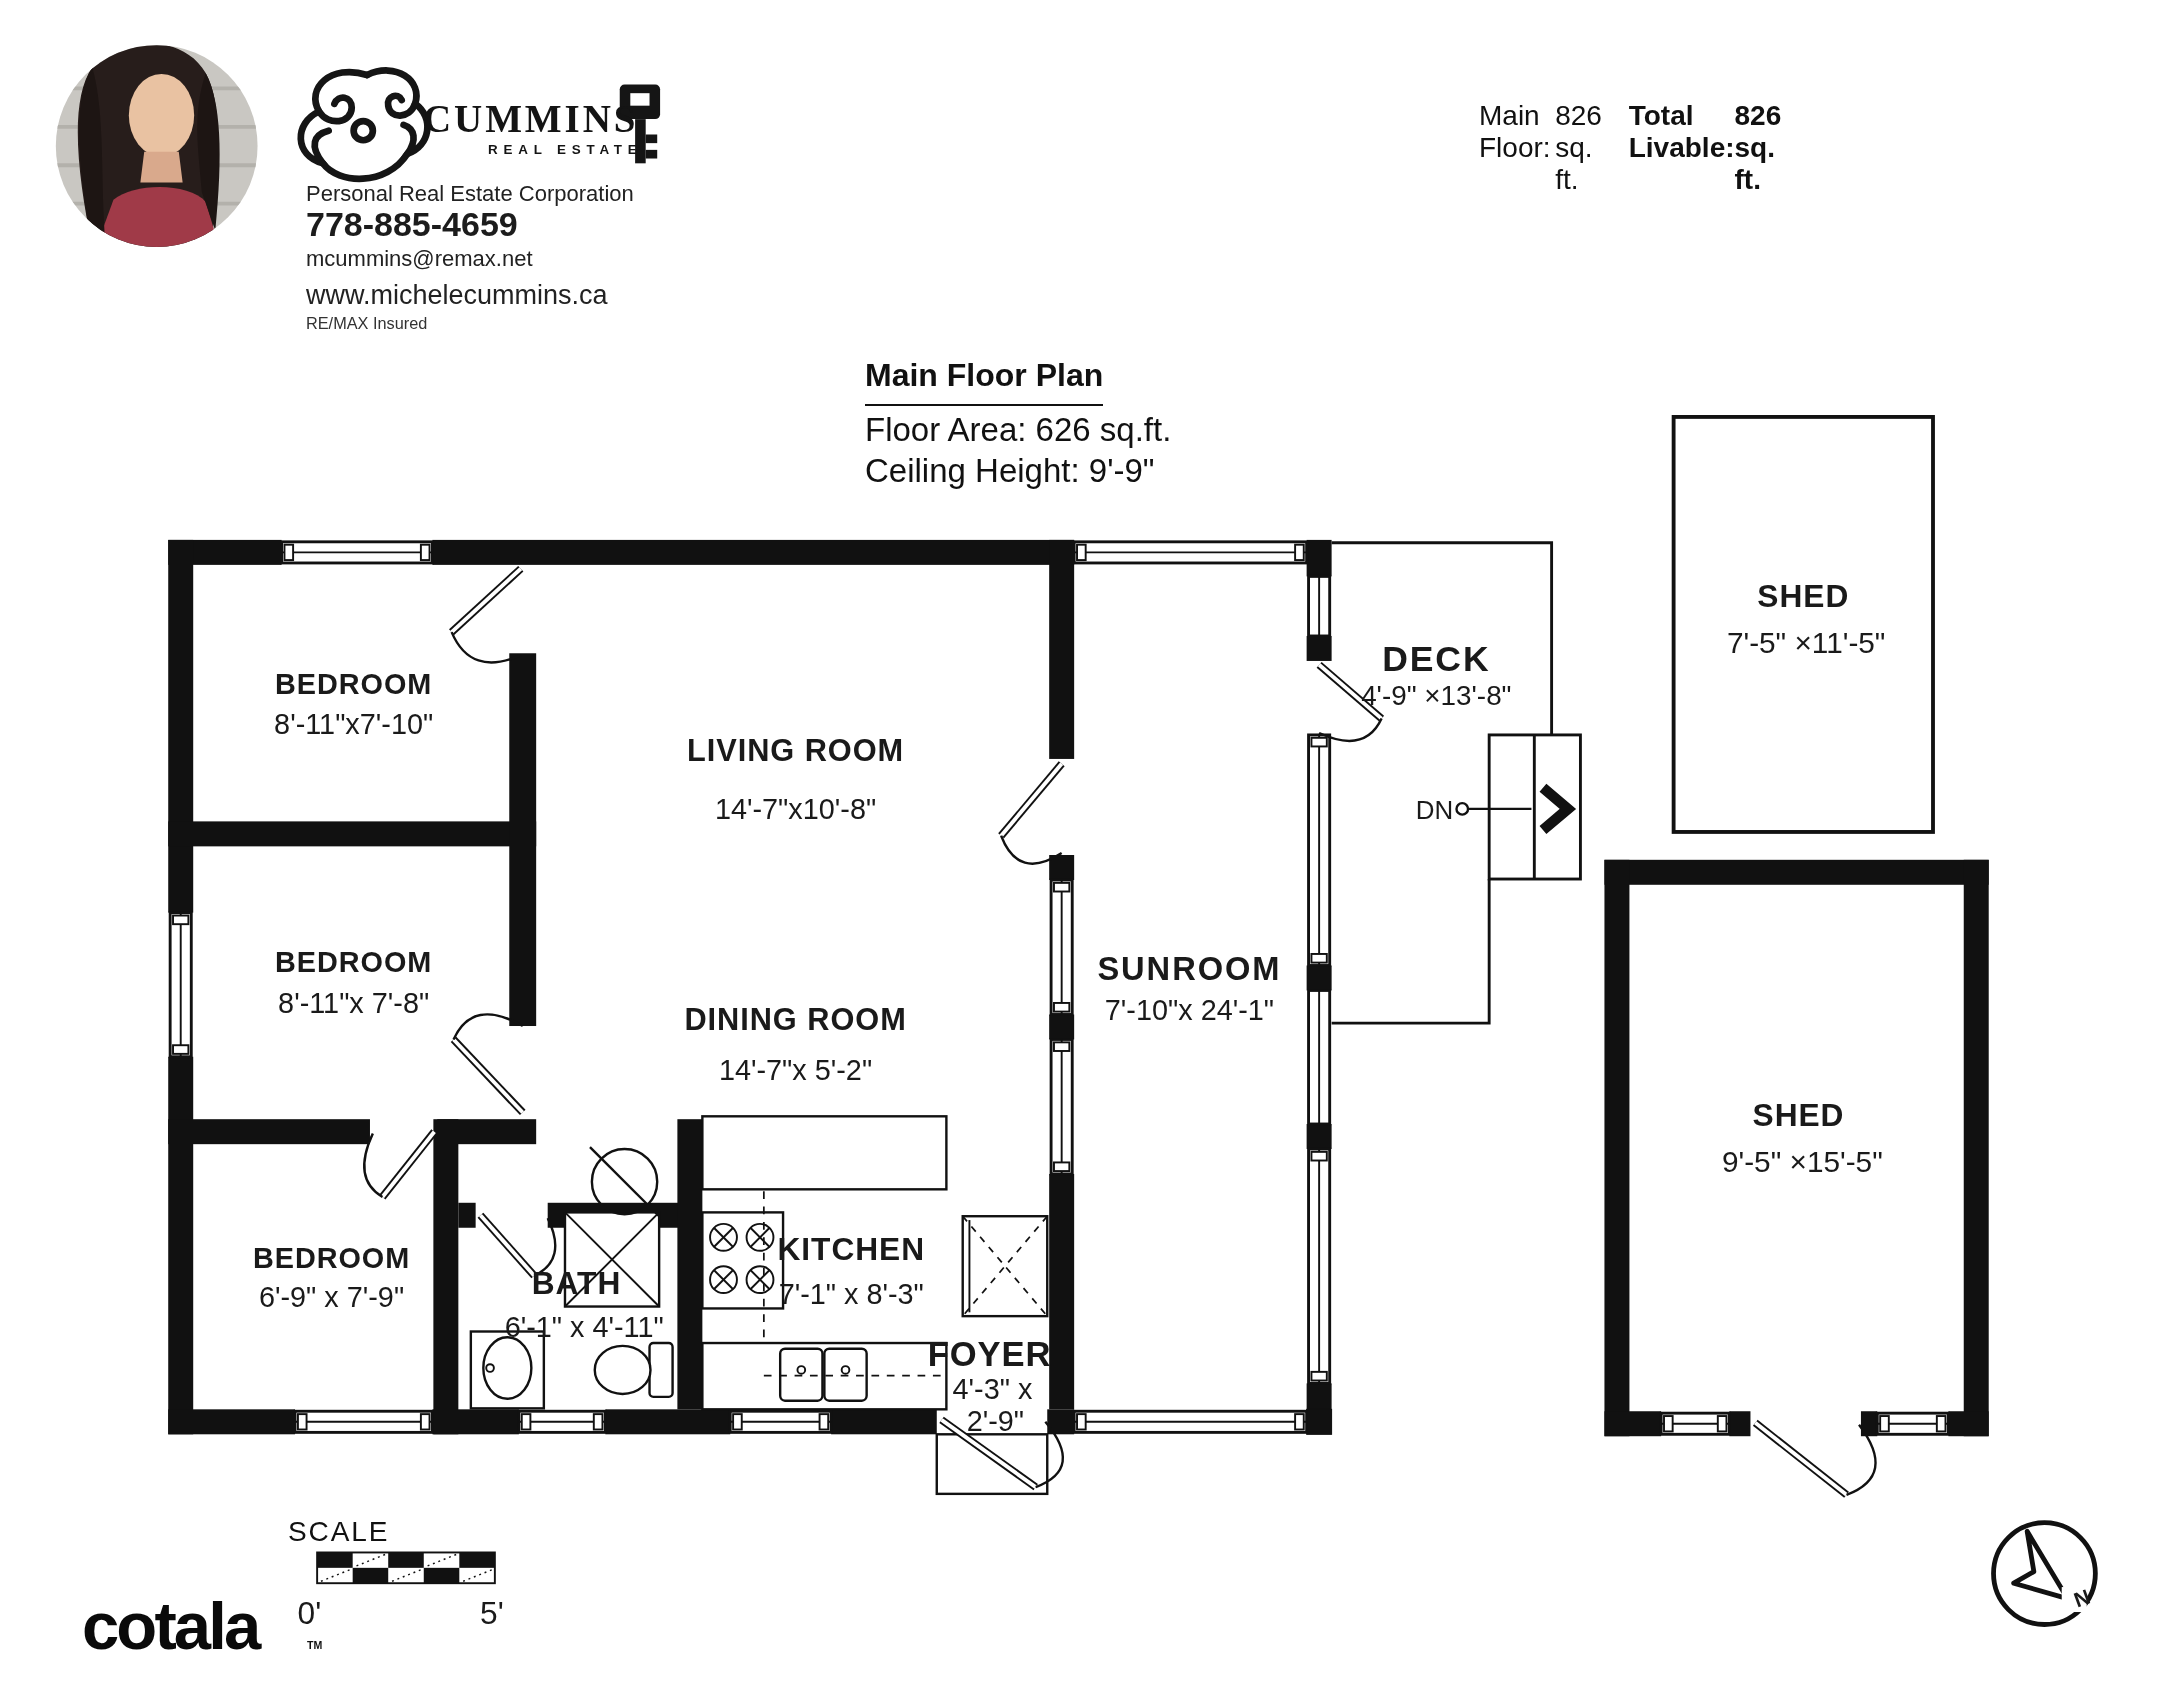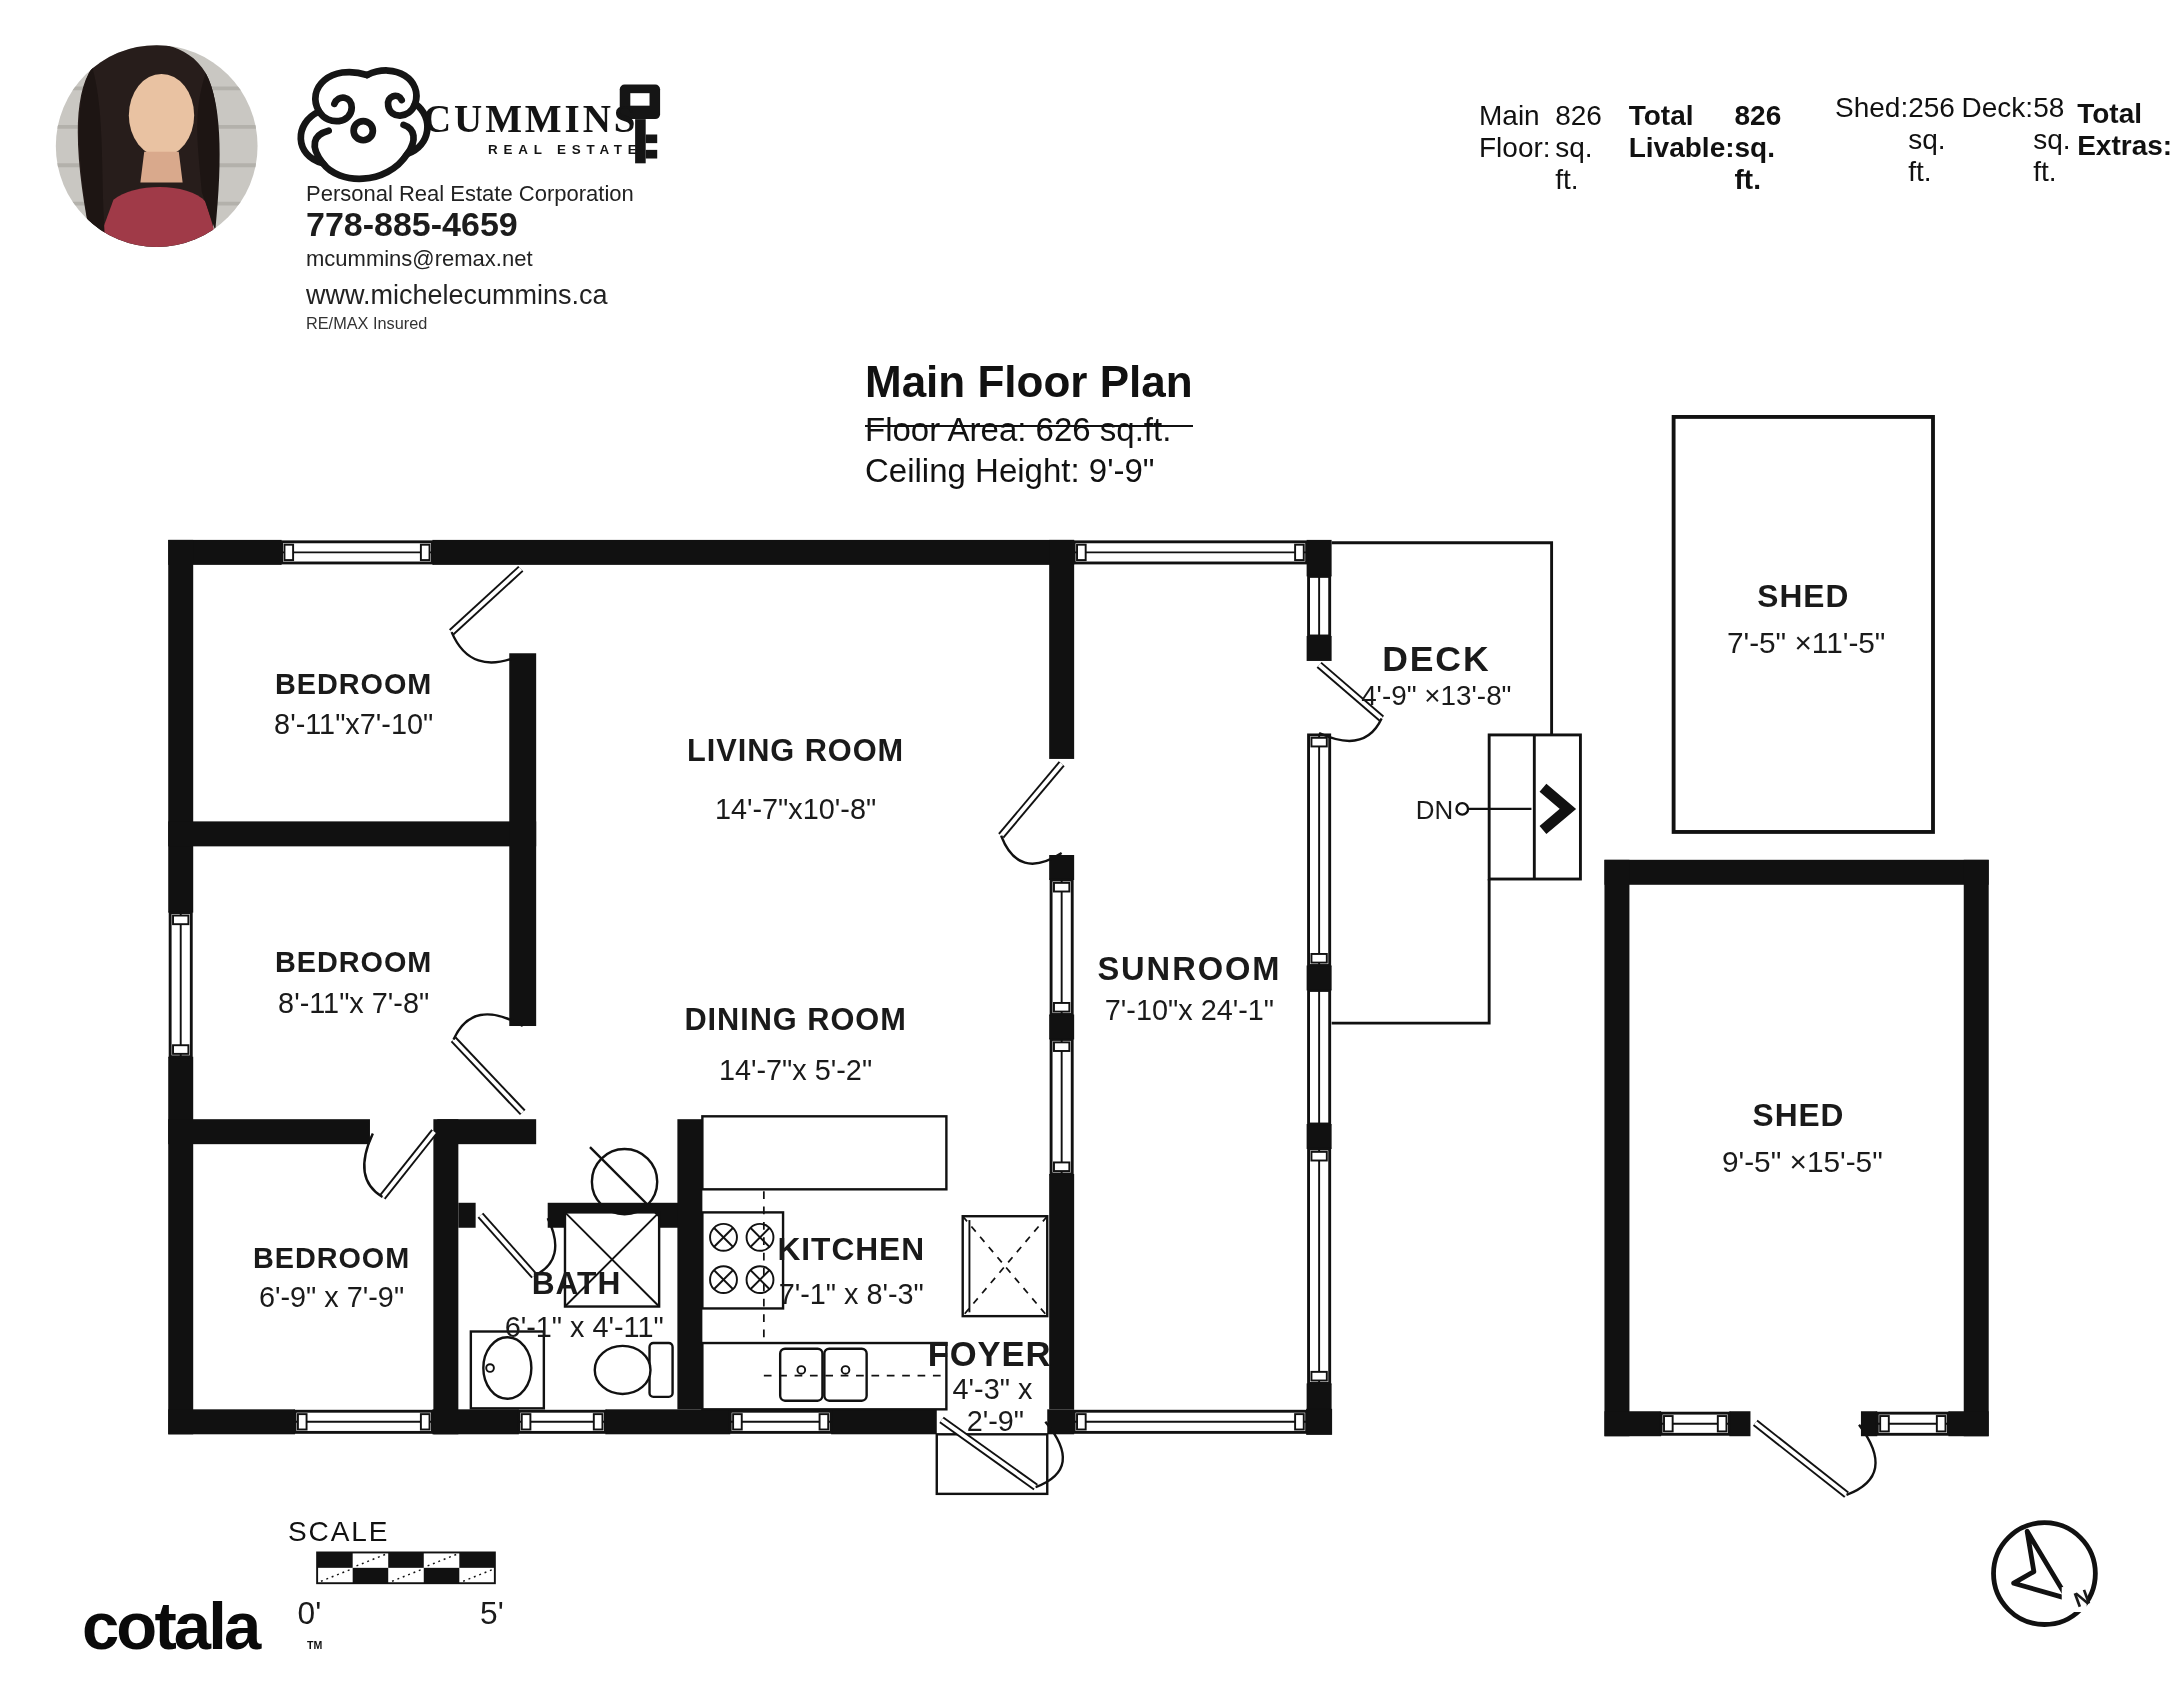--- a/index.html
+++ b/index.html
@@ -21,22 +21,22 @@
   .agent-title{top:181px;left:306px;font-size:22px;color:#222;}
   .agent-phone{top:205px;left:306px;font-size:34px;font-weight:bold;color:#1c1c1c;}
   .agent-email{top:246px;left:306px;font-size:22px;color:#222;}
   .agent-site{top:280px;left:306px;font-size:27px;color:#222;}
   .agent-brokerage{top:314px;left:306px;font-size:16.3px;color:#333;}
   .brand-name{top:96px;left:423px;font-size:39px;font-family:"Liberation Serif",serif;
               letter-spacing:2.9px;font-weight:bold;color:#141414;}
   .brand-sub{top:142px;left:488px;font-size:13.4px;letter-spacing:5.8px;font-weight:bold;color:#141414;}
 
   
-  .plan-title{top:357px;left:865px;font-size:44px;font-weight:bold;border-bottom:2.9px solid #111;
-              padding-bottom:18px;}
+  .plan-title{top:357px;left:865px;font-size:32px;font-weight:bold;border-bottom:2.9px solid #111;
+              padding-bottom:10px;}
   .plan-sub1{top:411px;left:865px;font-size:33px;}
   .plan-sub2{top:452px;left:865px;font-size:33px;}
 
   
   .cotala{top:1587px;left:82px;font-size:67px;font-weight:bold;letter-spacing:-2.9px;color:#0a0a0a;}
   .cotala-tm{top:1639px;left:307px;font-size:10.6px;font-weight:bold;}
   .disclaimer{top:1614px;left:324px;font-size:19.7px;color:#1a1a1a;}
   .scale-label{top:1516px;left:288px;font-size:28px;letter-spacing:1.9px;}
 </style>
 </head>
@@ -403,34 +403,20 @@
     <div class="stat-row">
       <span>Main Floor:</span>
       <span>826 sq. ft.</span>
     </div>
     <div class="stat-row bold">
       <span>Total Livable:</span>
       <span>826 sq. ft.</span>
     </div>
   </div>
 
-  <div class="abs stats-col stats-right">
-    <div class="stat-row">
-      <span>Shed:</span>
-      <span>256 sq. ft.</span>
-    </div>
-    <div class="stat-row">
-      <span>Deck:</span>
-      <span>58 sq. ft.</span>
-    </div>
-    <div class="stat-row stat-extras">
-      <span>Total Extras:</span>
-      <span>314 sq. ft.</span>
-    </div>
-  </div>
 
   <div class="abs brand-name">CUMMINS</div>
   <div class="abs brand-sub">REAL ESTATE</div>
   <div class="abs agent-title">Personal Real Estate Corporation</div>
   <div class="abs agent-phone">778-885-4659</div>
   <div class="abs agent-email">mcummins@remax.net</div>
   <div class="abs agent-site">www.michelecummins.ca</div>
   <div class="abs agent-brokerage">RE/MAX Insured</div>
 
   <div class="abs plan-title">Main Floor Plan</div>

